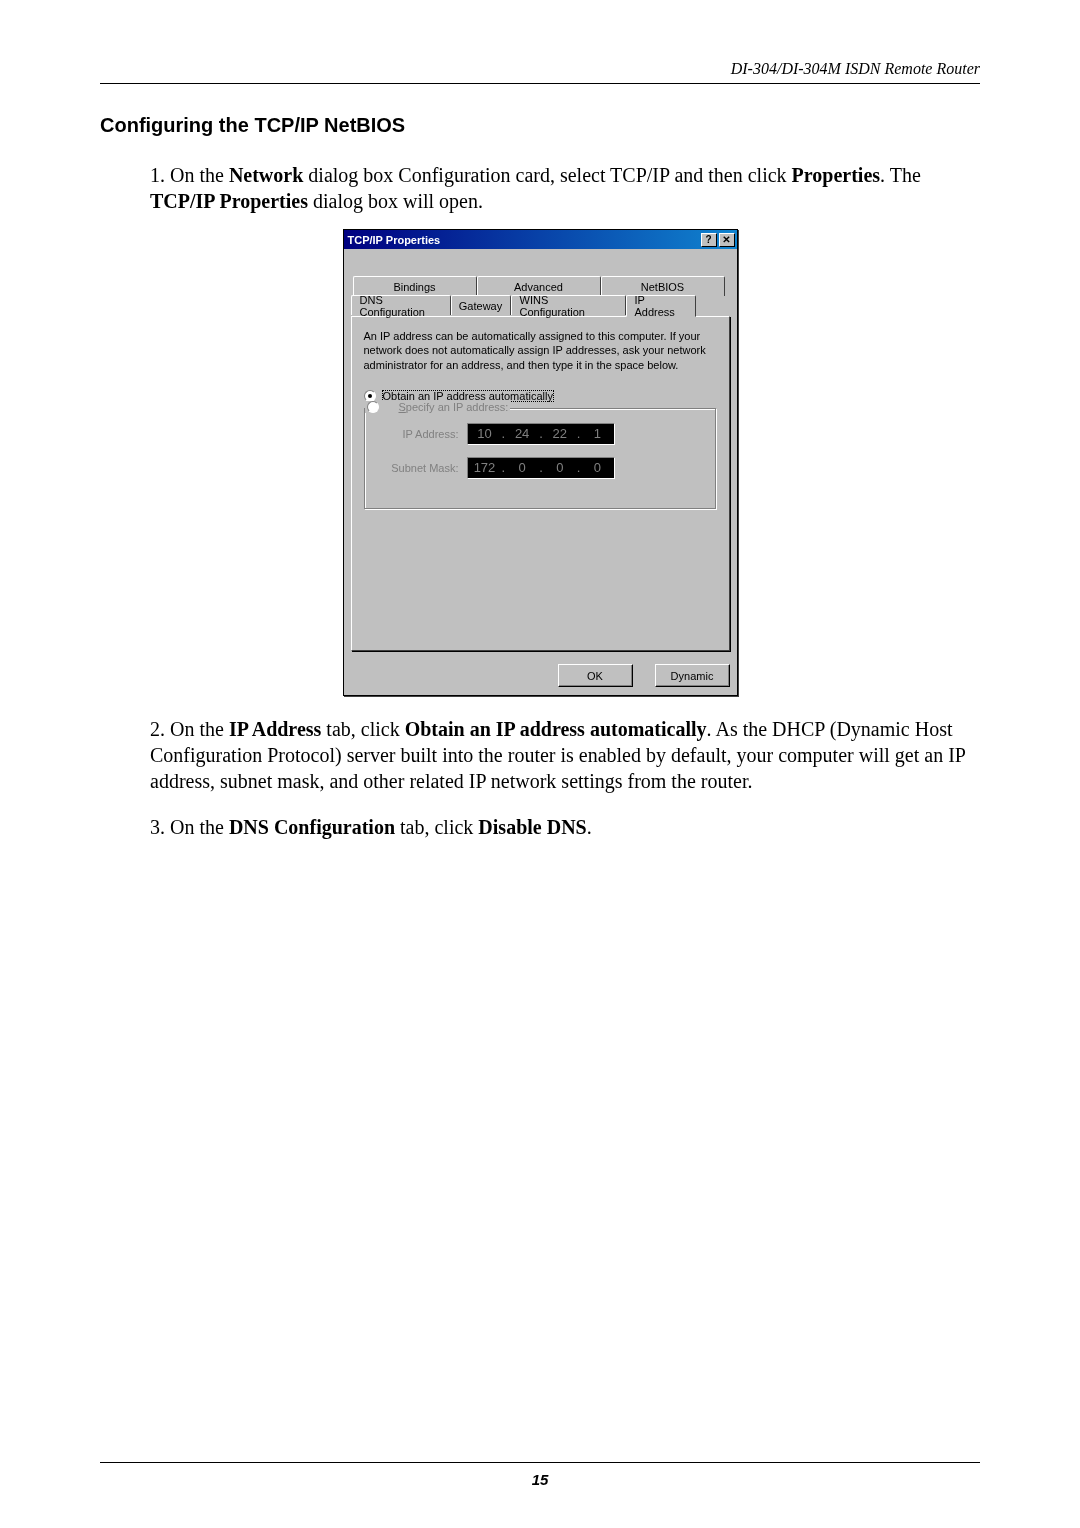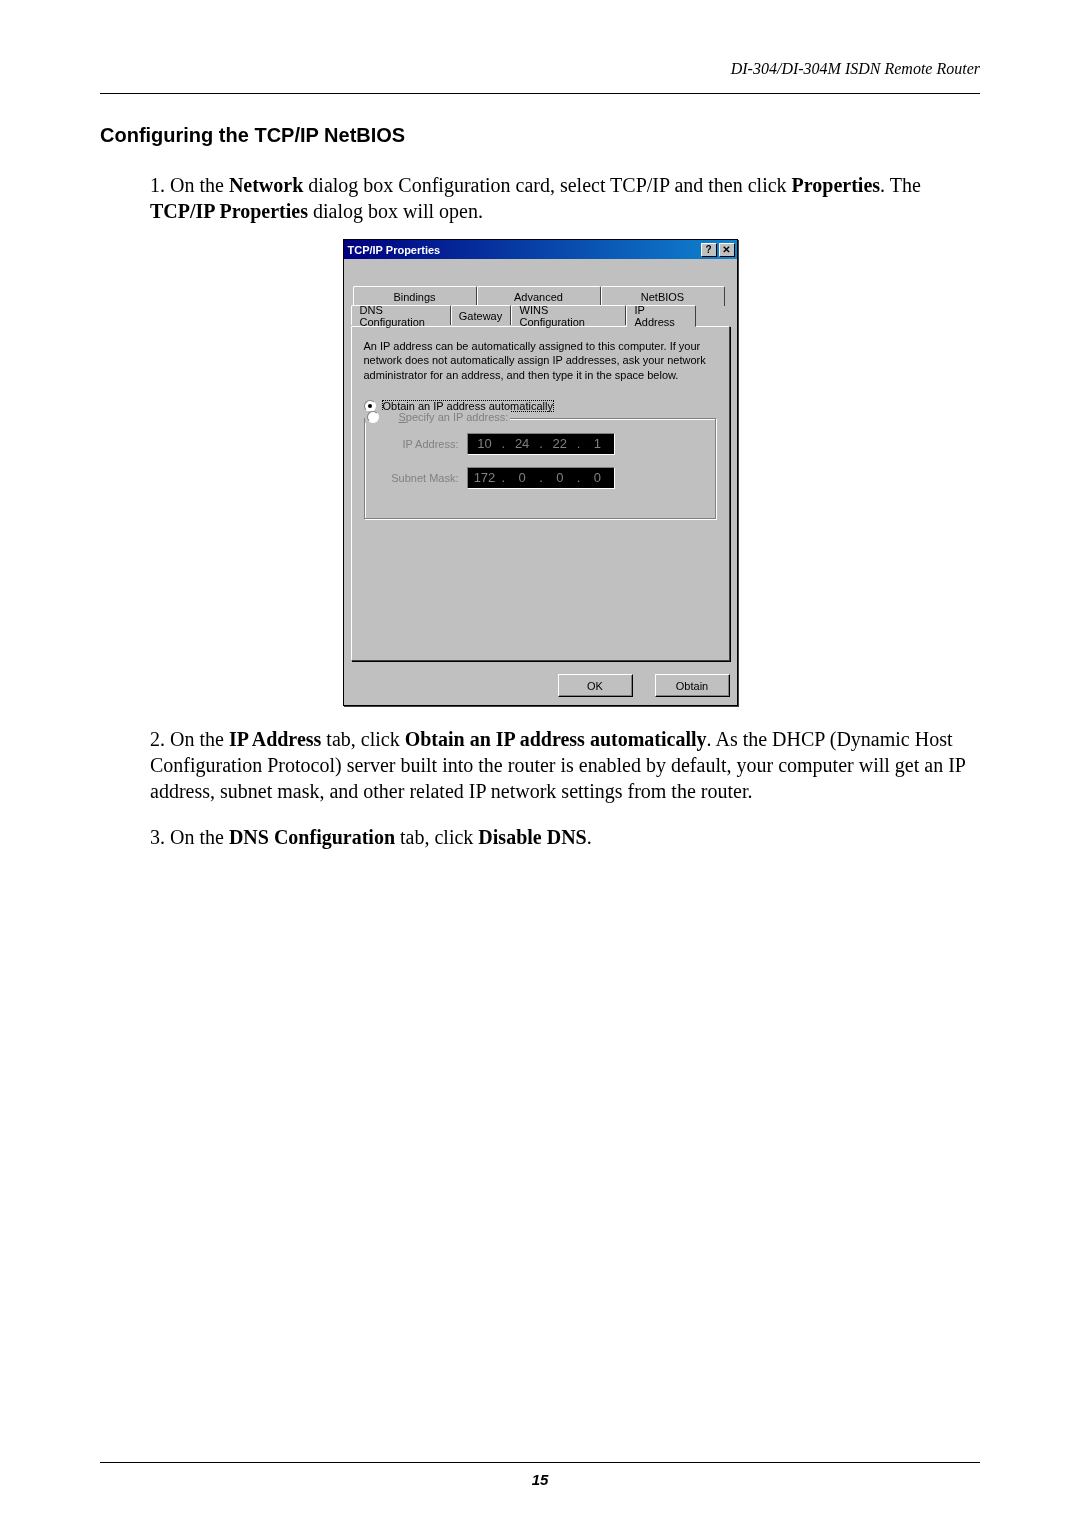--- a/index.html
+++ b/index.html
@@ -15,21 +15,21 @@
       font-family: "Times New Roman", Times, serif;
       position: relative;
       padding: 60px 100px 40px 100px;
     }
     
     .header-text {
       text-align: right;
       font-style: italic;
       font-size: 16px;
       color: #000;
-      margin-bottom: 15px;
+      margin-bottom: 5px;
     }
     
     .hr-line {
       border: none;
       border-top: 1px solid #000;
       margin-bottom: 30px;
     }
     
     .section-heading {
       font-family: Arial, Helvetica, sans-serif;
@@ -410,21 +410,21 @@
                 <div class="ip-octet">0</div>
               </div>
             </div>
           </div>
         </div>
       </div>
     </div>
 
     <div class="dialog-footer">
       <div class="win-btn">OK</div>
-      <div class="win-btn">Obtain</div>
+      <div class="win-btn">Dynamic</div>
     </div>
   </div>
 </div>
 
 <div class="body-text">
   <p>
     <span>2. On the </span><b>IP Address</b><span> tab, click </span><b>Obtain an IP address automatically</b><span>. As the DHCP (Dynamic Host Configuration Protocol) server built into the router is enabled by default, your computer will get an IP address, subnet mask, and other related IP network settings from the router.</span>
   </p>
 
   <p>

